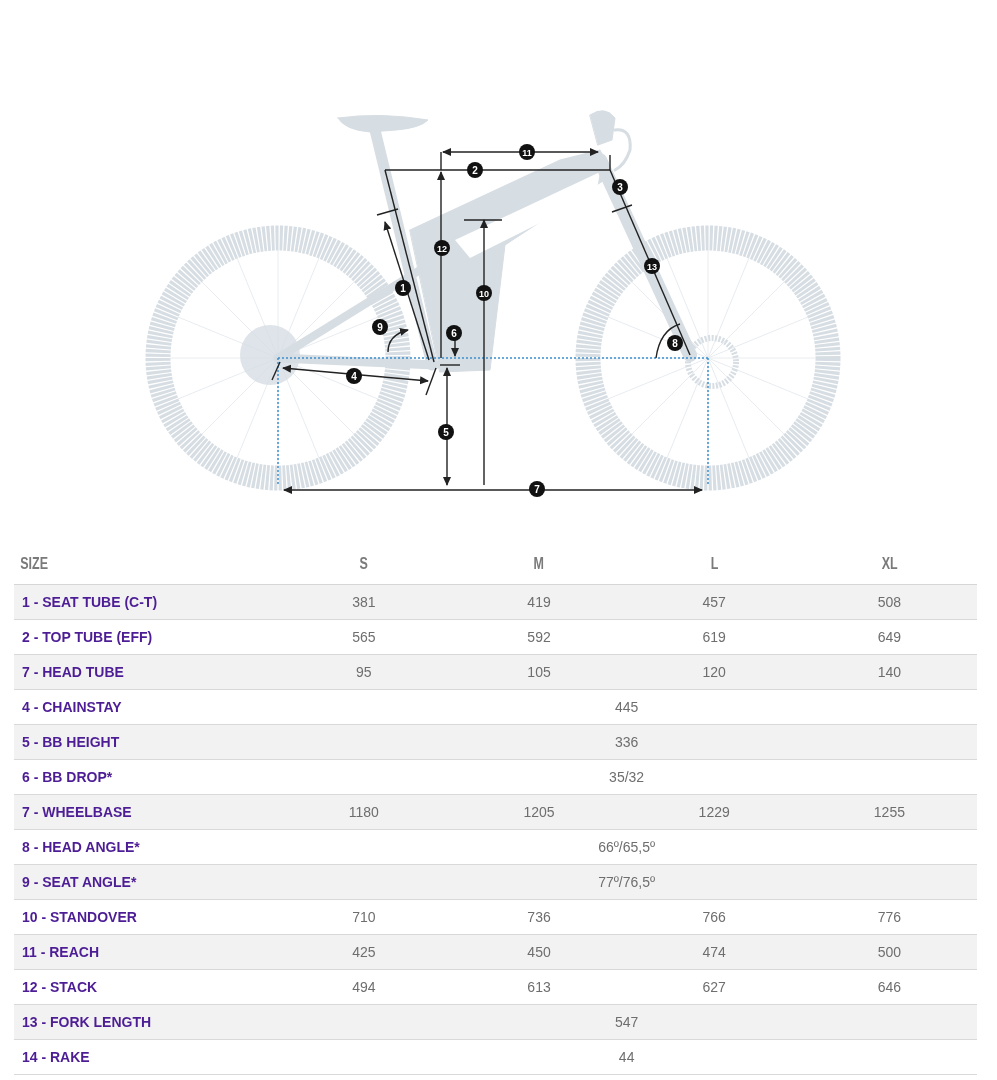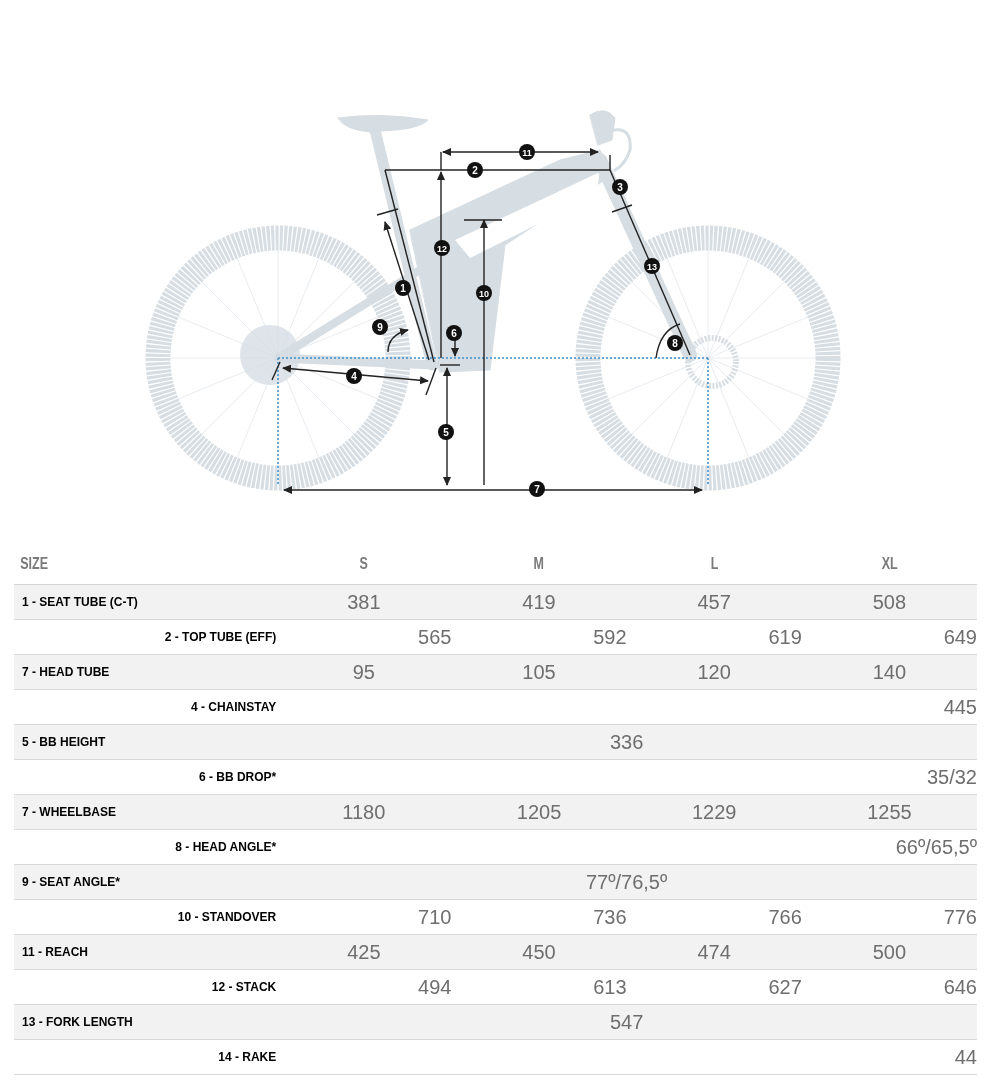--- a/index.html
+++ b/index.html
@@ -1,24 +1,24 @@
 <!DOCTYPE html>
 <html><head>
 <meta charset="utf-8">
 <style>
   html, body { margin: 0; padding: 0; background: #ffffff; }
   body { width: 997px; height: 1080px; position: relative; overflow: hidden; font-family: "Liberation Sans", sans-serif; }
   .diagram { position: absolute; left: 0; top: 0; width: 997px; height: 515px; }
   .geo-table { position: absolute; left: 14px; top: 544px; width: 963px; border-collapse: collapse; table-layout: fixed; }
   .geo-table th { height: 40px; font-family: "Liberation Sans Narrow", "Liberation Sans", sans-serif; font-weight: bold; color: #7a7a7a; font-size: 16px; text-align: center; transform: scaleX(0.78); letter-spacing: 0px; border-bottom: 1.5px solid #d6d6d6; padding: 0; }
   .geo-table th.size-head { text-align: left; padding-left: 8px; transform-origin: left center; }
-  .geo-table td { height: 34px; border-bottom: 1.5px solid #d9d9d9; padding: 0; font-size: 20px; color: #6e6e6e; text-align: center; }
-  .geo-table td.label { text-align: left; padding-left: 8px; font-weight: bold; color: #000000; font-size: 12px; }
+  .geo-table td { height: 34px; border-bottom: 1.5px solid #d9d9d9; padding: 0; font-size: 14px; color: #6e6e6e; text-align: center; }
+  .geo-table td.label { text-align: left; padding-left: 8px; font-weight: bold; color: #4c1d95; font-size: 14px; }
   .geo-table tr.odd td { background: #f2f2f2; }
-  .geo-table tr.even td { background: #ffffff; text-align: right; }
+  .geo-table tr.even td { background: #ffffff; }
   .c-label { width: 262px; }
   .c-size { width: 175px; }
 </style>
 </head>
 <body>
 
 <svg class="diagram" viewBox="0 0 997 515" xmlns="http://www.w3.org/2000/svg">
   <defs>
     <marker id="ah" markerWidth="10" markerHeight="10" refX="8" refY="5" orient="auto" markerUnits="userSpaceOnUse">
       <path d="M0,1 L9,5 L0,9 z" fill="#222"></path>

